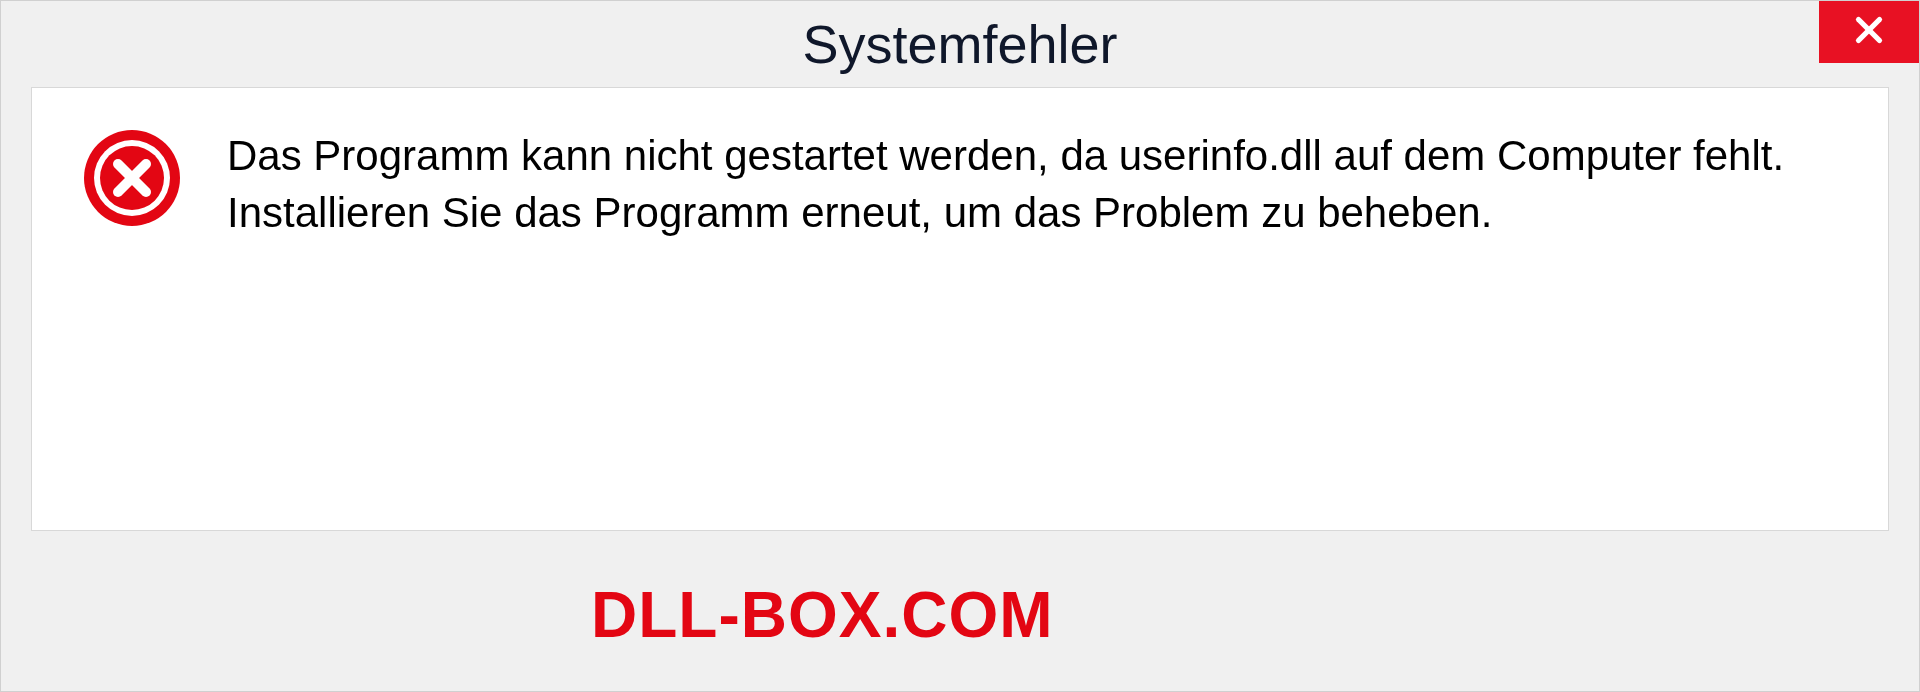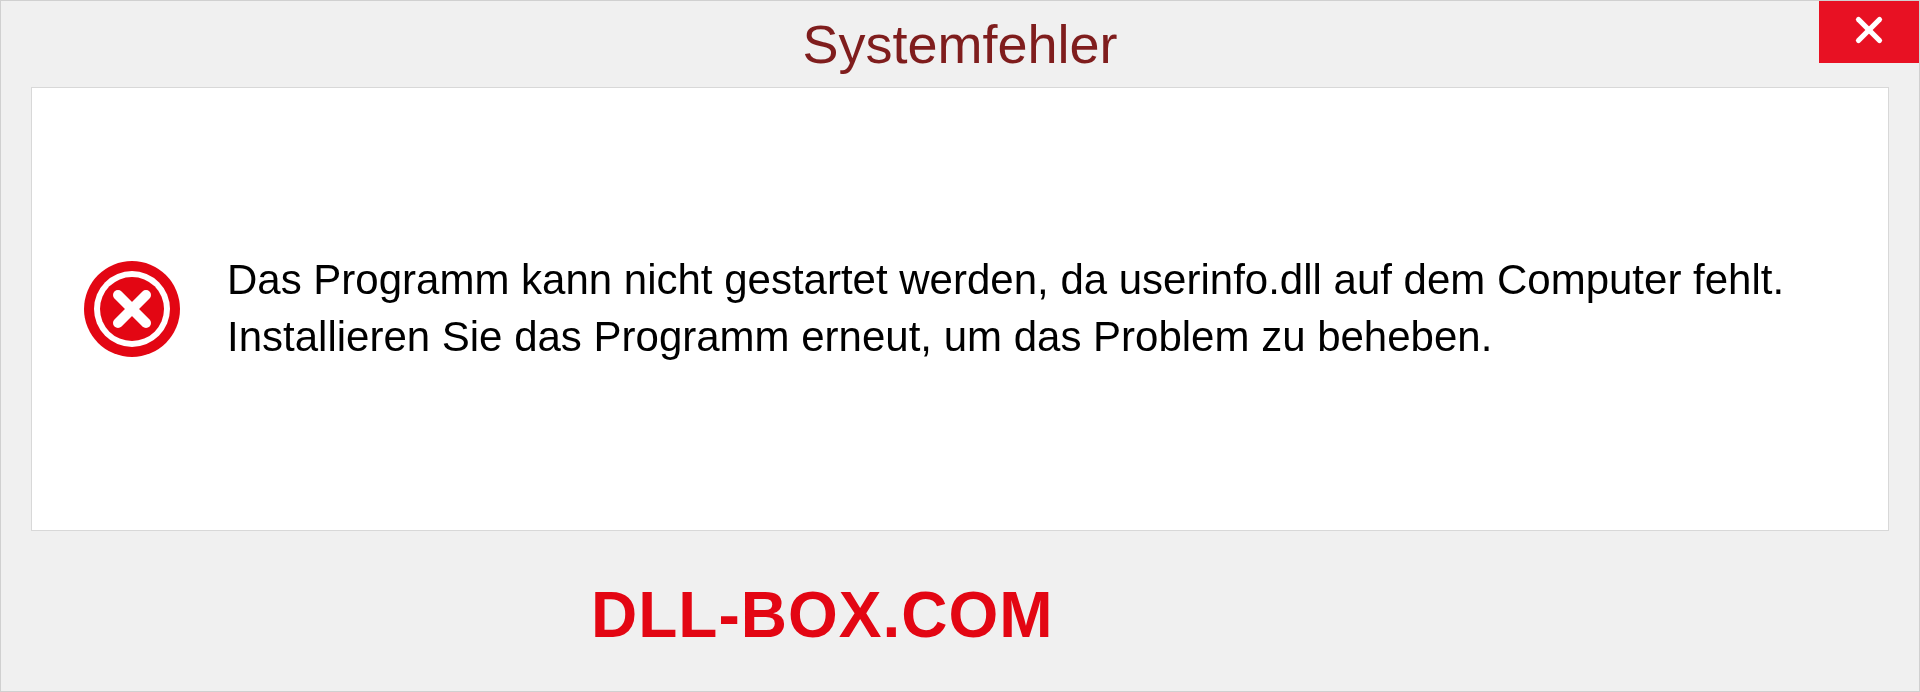--- a/index.html
+++ b/index.html
@@ -29,21 +29,21 @@
       height: 86px;
       display: flex;
       align-items: center;
       justify-content: center;
       position: relative;
       background: #f0f0f0;
     }
     
     .title {
       font-size: 54px;
-      color: #7f1d1d;
+      color: #0f172a;
       font-weight: 400;
     }
     
     .close-button {
       position: absolute;
       right: 0;
       top: 0;
       width: 100px;
       height: 62px;
       background: #e81123;
@@ -57,21 +57,20 @@
       width: 36px;
       height: 36px;
     }
     
     .content-panel {
       margin: 0 30px;
       flex: 1;
       background: #ffffff;
       border: 1px solid #d8d8d8;
       display: flex;
-      align-items: center;
       padding: 40px 50px;
     }
     
     .error-icon {
       width: 100px;
       height: 100px;
       flex-shrink: 0;
       margin-right: 45px;
     }
     

